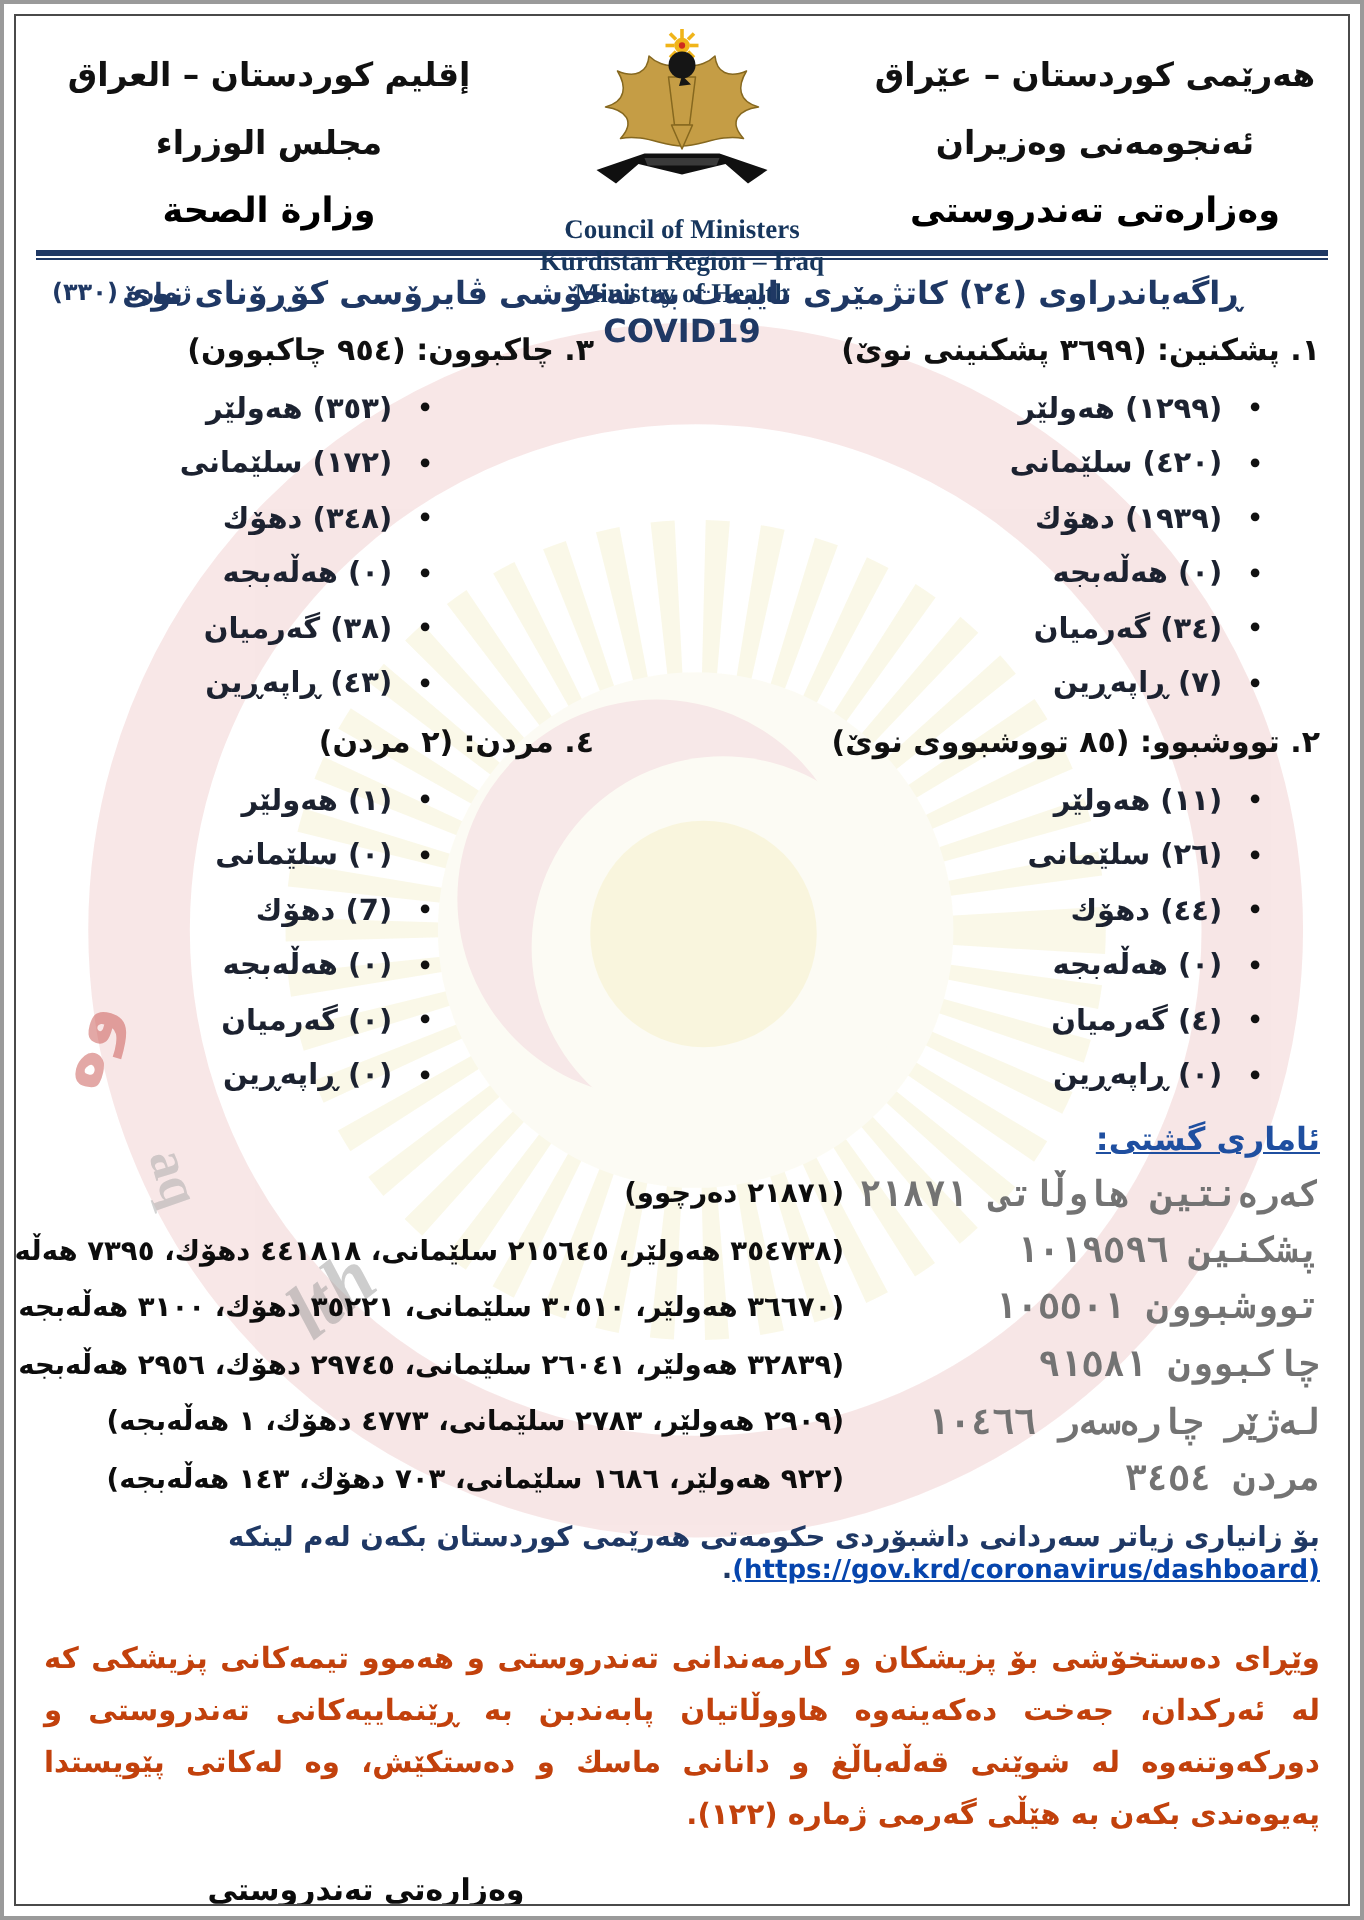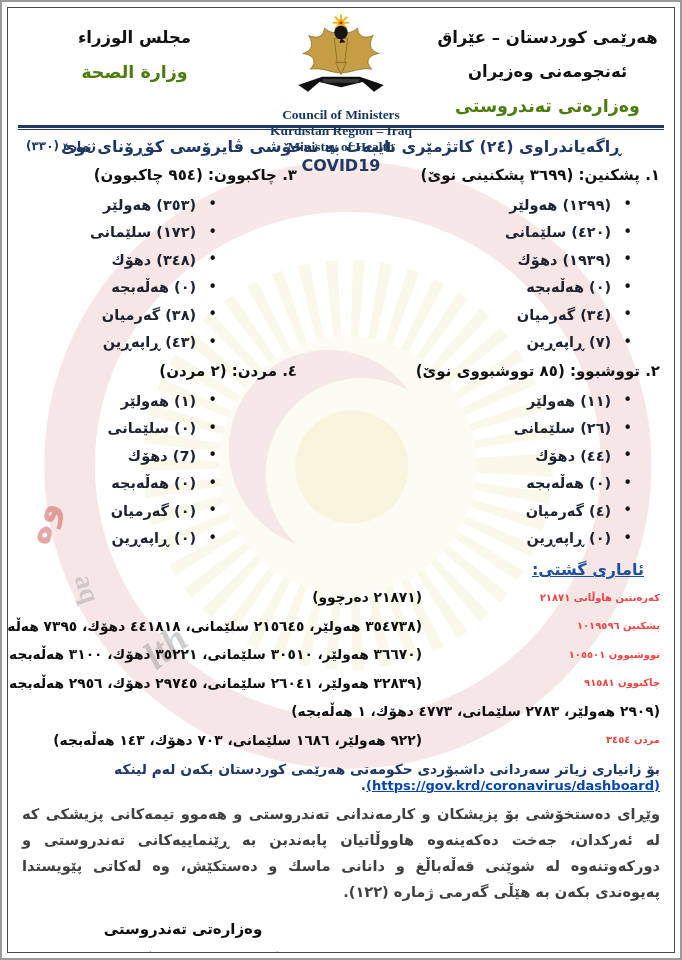--- a/index.html
+++ b/index.html
@@ -13,21 +13,21 @@
     position:absolute; inset:5px; border:1px solid #4a4a4a;
     padding:5px 14px 0 14px; direction:rtl; overflow:hidden;
   }
   .content { position:relative; z-index:2; }
   
   .watermark { position:absolute; inset:0; z-index:1; pointer-events:none; }
   
   .hdr { display:flex; height:110px; align-items:flex-start; }
   .hdr-col { width:225px; text-align:center; padding-top:8px; }
   .hdr-line { font-weight:bold; font-size:16.5px; color:#111; line-height:34px; }
-  .hdr-line.red { color:#4d7c0f; font-size:17.5px; }
+  .hdr-line.red { color:#000000; font-size:17.5px; }
   .hdr-center { flex:1; text-align:center; }
   .hdr-center .eng { font-family:"Liberation Serif", serif; font-weight:600;
     color:#17365d; font-size:13.5px; line-height:16px; }
   .divider { border-top:3px solid #1f3864; border-bottom:1px solid #1f3864;
     height:5px; margin:2px -4px 4px -4px; }
   
   .title-row { position:relative; height:30px; text-align:center; padding-top:3px; }
   .doc-title { color:#1f3864; font-weight:bold; font-size:16px; }
   .issue-no { position:absolute; left:4px; top:5px; color:#1f3864; font-weight:bold; font-size:12px; }
   
@@ -36,29 +36,29 @@
   .sec-header { font-weight:bold; font-size:15px; color:#101010; height:27px; padding-top:2px; }
   .col.left .sec-header { padding-right:44px; }
   .items.right-col { padding-right:28px; }
   .items.left-col  { padding-right:124px; }
   .item { display:flex; align-items:center; height:27.5px; gap:12px; }
   .dot { font-size:15px; color:#111; line-height:1; }
   .item-label { font-weight:bold; font-size:14.5px; color:#1c2230; white-space:nowrap;text-align:right; }
   .row2 { margin-top:4px; }
   
   .sum-title { color:#1f4fa0; font-weight:bold; font-size:16px;
-    text-decoration:underline; margin:8px 16px 4px 0; }
+    text-decoration:underline; margin:8px 0 4px 0; }
   .sum-row { display:flex; align-items:center; height:28.5px; }
-  .sum-label { width:238px; font-weight:bold; font-size:10px; color:#ef4444; flex:none; }
+  .sum-label { width:238px; font-weight:bold; font-size:18px; color:#737373; flex:none;font-family:Liberation Mono, monospace; }
   .sum-detail { font-weight:bold; font-size:13.8px; color:#0d0d0d; white-space:nowrap; }
   
   .link-line { margin-top:7px; font-size:13.8px; font-weight:bold; color:#1f3864; }
   .link-line a { color:#0645ad; font-size:13px; }
   
-  .para { margin-top:8px; font-size:14.6px; font-weight:bold; color:#404040;
+  .para { margin-top:24px; font-size:14.6px; font-weight:bold; color:#c2410c;
     text-align:justify; line-height:26px; }
   
   .sig-wrap { display:flex; justify-content:flex-end; margin-top:10px; }
   .sig { width:310px; text-align:center; font-weight:bold; font-size:15px;
     color:#0b0b0b; line-height:29px; margin-left:6px; }
 </style>
 </head>
 <body>
 
 <div class="page">
@@ -120,20 +120,21 @@
             <circle cx="75" cy="26" r="9" fill="#151515"></circle>
             <path d="M75 33 l6 6 l-8 1 z" fill="#151515"></path>
             <path d="M18 96 L50 85 L100 85 L132 96 L119 105 L104 92 L75 99 L46 92 L31 105 Z" fill="#101010"></path>
             <path d="M50 88 L100 88 L98 93 L52 93 Z" fill="#3a3a3a"></path>
           </svg>
           <div class="eng">Council of Ministers</div>
           <div class="eng">Kurdistan Region – Iraq</div>
           <div class="eng">Ministry of Health</div>
         </div>
         <div class="hdr-col">
+          <div class="hdr-line">إقليم كوردستان – العراق</div>
           <div class="hdr-line">مجلس الوزراء</div>
           <div class="hdr-line red">وزارة الصحة</div>
         </div>
       </div>
 
       <div class="divider"></div>
 
       <div class="title-row">
         <span class="doc-title">ڕاگەیاندراوی (٢٤) کاتژمێری تایبەت بە نەخۆشی ڤایرۆسی کۆڕۆنای نوێ COVID19</span>
         <span class="issue-no">ژماره (٣٣٠)</span>
@@ -273,20 +274,21 @@
         </div>
         <div class="sum-row">
           <span class="sum-label">تووشبوون ١٠٥٥٠١</span>
           <span class="sum-detail">(٣٦٦٧٠ هەولێر، ٣٠٥١٠ سلێمانی، ٣٥٢٢١ دهۆك، ٣١٠٠ هەڵەبجە)</span>
         </div>
         <div class="sum-row">
           <span class="sum-label">چاکبوون ٩١٥٨١</span>
           <span class="sum-detail">(٣٢٨٣٩ هەولێر، ٢٦٠٤١ سلێمانی، ٢٩٧٤٥ دهۆك، ٢٩٥٦ هەڵەبجە)</span>
         </div>
         <div class="sum-row">
+          <span class="sum-label">لەژێر چارەسەر ١٠٤٦٦</span>
           <span class="sum-detail">(٢٩٠٩ هەولێر، ٢٧٨٣ سلێمانی، ٤٧٧٣ دهۆك، ١ هەڵەبجە)</span>
         </div>
         <div class="sum-row">
           <span class="sum-label">مردن ٣٤٥٤</span>
           <span class="sum-detail">(٩٢٢ هەولێر، ١٦٨٦ سلێمانی، ٧٠٣ دهۆك، ١٤٣ هەڵەبجە)</span>
         </div>
       </div>
 
       <div class="link-line">
         <span>بۆ زانیاری زیاتر سەردانی داشبۆردی حکومەتی هەرێمی کوردستان بکەن لەم لینکە </span><a href="#" dir="ltr">(https://gov.krd/coronavirus/dashboard)</a><span>.</span>

